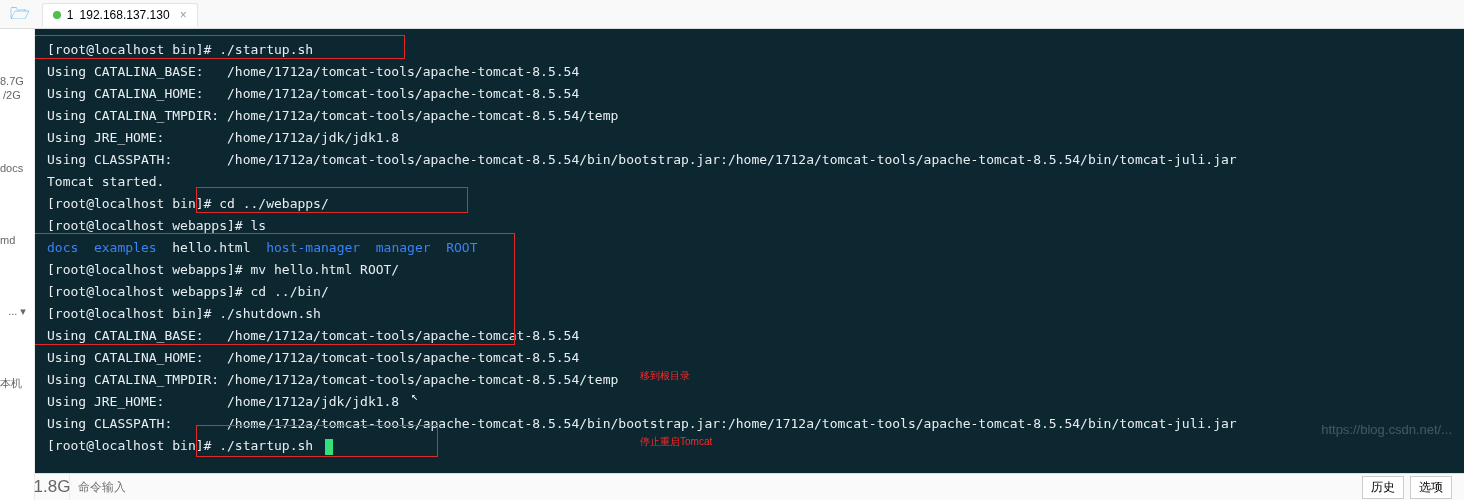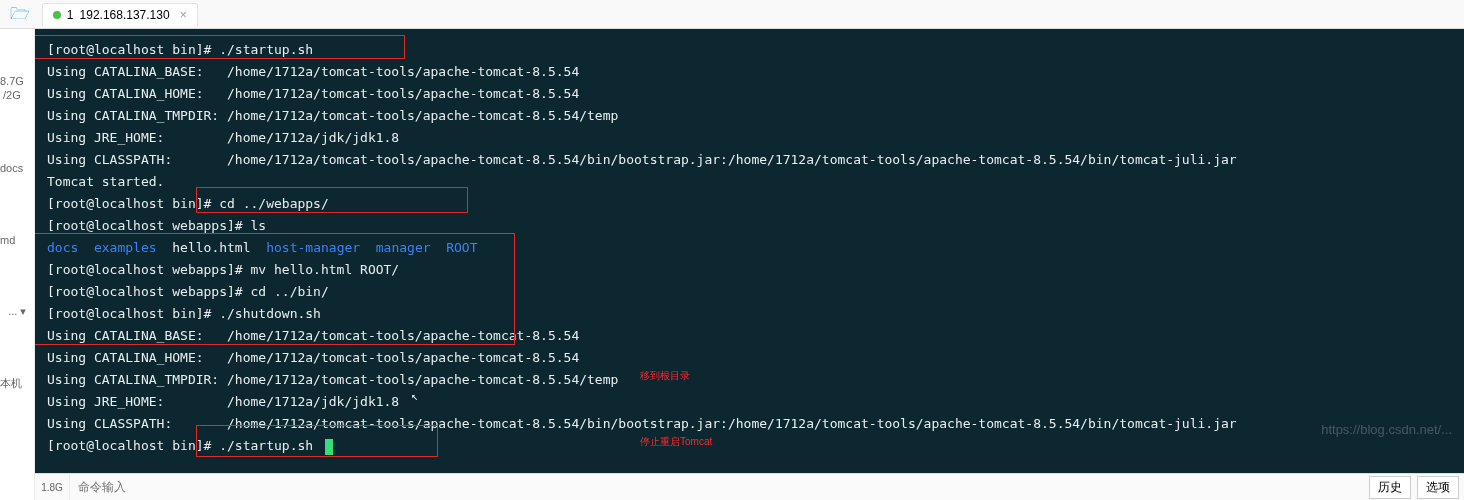--- a/index.html
+++ b/index.html
@@ -113,40 +113,40 @@
   border-top: 1px solid #ddd;
   display: flex;
   align-items: center;
   background: #fafafa;
   font-size: 12px;
 }
 .bottom-left-stats {
   width: 34px;
   text-align: center;
   color: #666;
-  font-size: 10px;
+  font-size: 17px;
   border-right: 1px solid #eaeaea;
   height: 100%;
   display: flex;
   align-items: center;
   justify-content: center;
 }
 .cmd-input {
   flex: 1;
   border: none;
   outline: none;
   padding: 0 8px;
   color: #aaa;
   background: transparent;
   font-size: 12px;
 }
 .bottom-right {
   display: flex;
   gap: 6px;
-  padding-right: 5px;
+  padding-right: 12px;
 }
 .btn {
   border: 1px solid #ccc;
   background: #fff;
   padding: 2px 8px;
   font-size: 12px;
   cursor: pointer;
 }
 .watermark {
   position: absolute;

